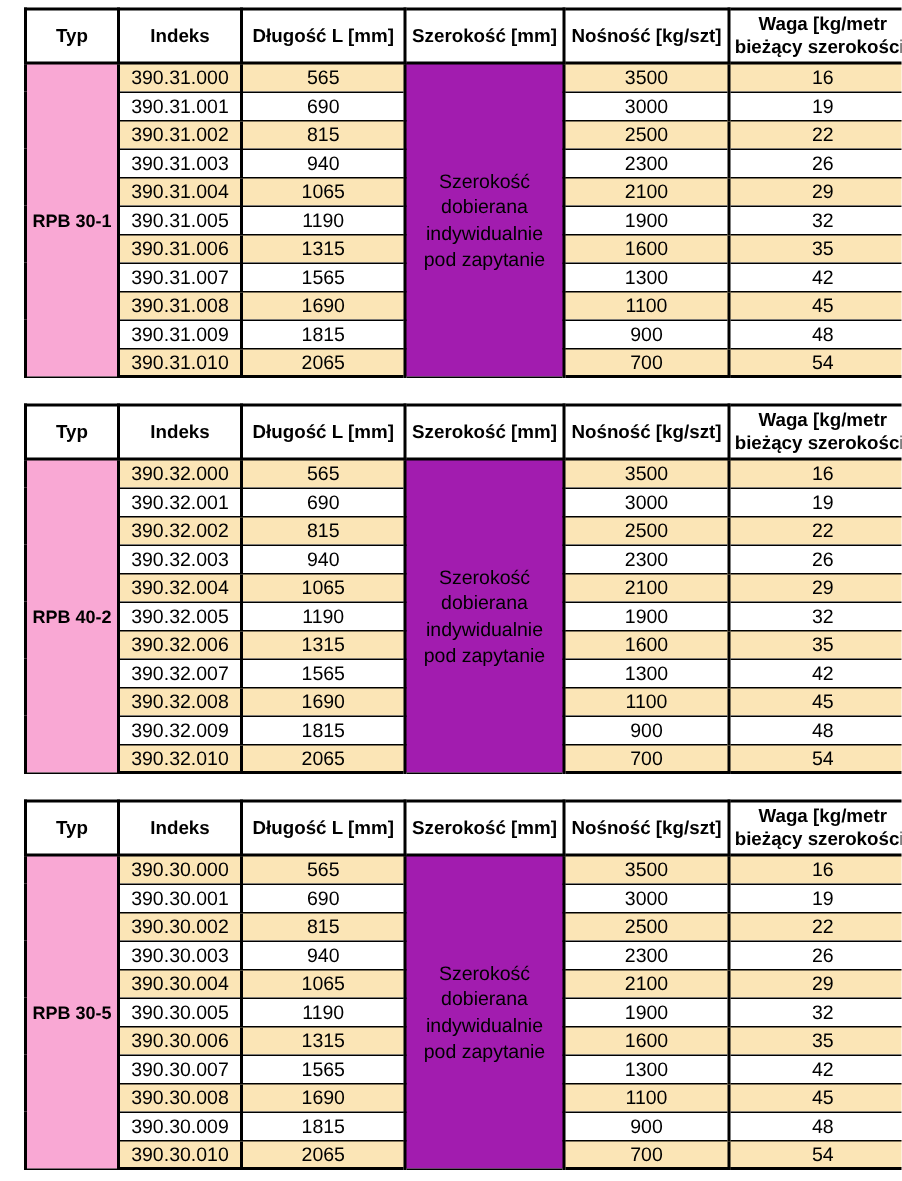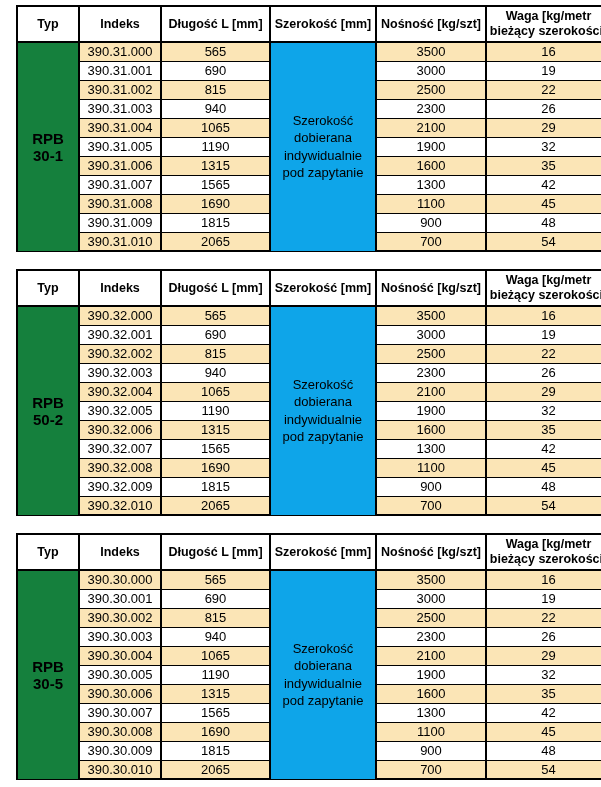--- a/index.html
+++ b/index.html
@@ -36,27 +36,27 @@
     text-align:center;
     vertical-align:middle;
     height:19px;
     padding:0 2px;
     background:#ffffff;
   }
   table.spec tbody tr:last-child td { border-bottom-width:2px; }
   table.spec td.stripe { background:var(--stripe); }
   table.spec td.typ {
     font-weight:bold;
-    font-size:15px;
-    background:#15803d;
+    font-size:12px;
+    background:#f9a8d4;
   }
   table.spec td.szer {
     font-size:13px;
     line-height:1.35;
-    background:#0ea5e9;
+    background:#a21caf;
     padding:0 8px;
   }
 </style>
 </head>
 <body>
 
 <div class="page">
     <table class="spec">
       <colgroup>
         <col style="width: 62px;">
@@ -161,21 +161,21 @@
           <th>Typ</th>
           <th>Indeks</th>
           <th>Długość L [mm]</th>
           <th>Szerokość [mm]</th>
           <th>Nośność [kg/szt]</th>
           <th>Waga [kg/metr bieżący szerokości]</th>
         </tr>
       </thead>
       <tbody>
         <tr>
-          <td class="typ" rowspan="11">RPB 50-2</td>
+          <td class="typ" rowspan="11">RPB 40-2</td>
           <td class="num stripe">390.32.000</td>
           <td class="num stripe">565</td>
           <td class="szer" rowspan="11">Szerokość dobierana indywidualnie pod zapytanie</td>
           <td class="num stripe">3500</td>
           <td class="num stripe">16</td>
         </tr>
         <tr>
           <td class="num">390.32.001</td>
           <td class="num">690</td>
           <td class="num">3000</td>

